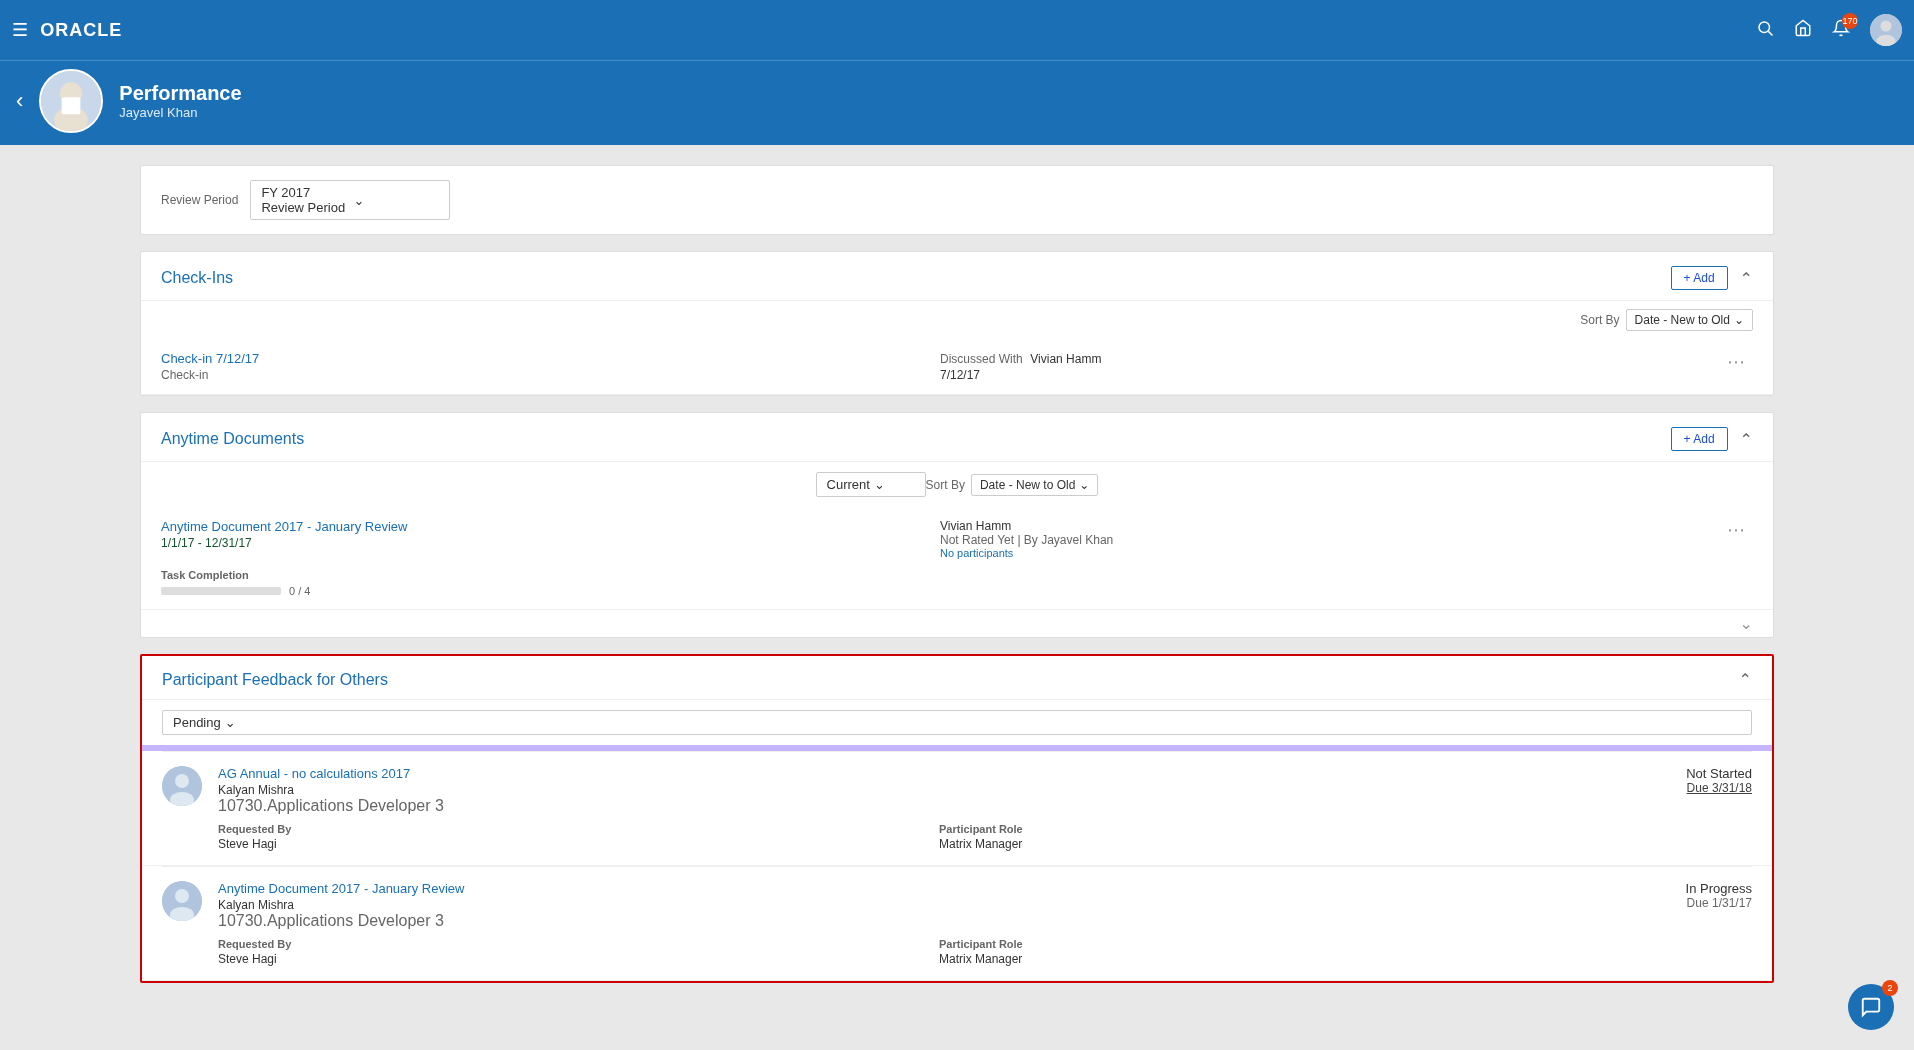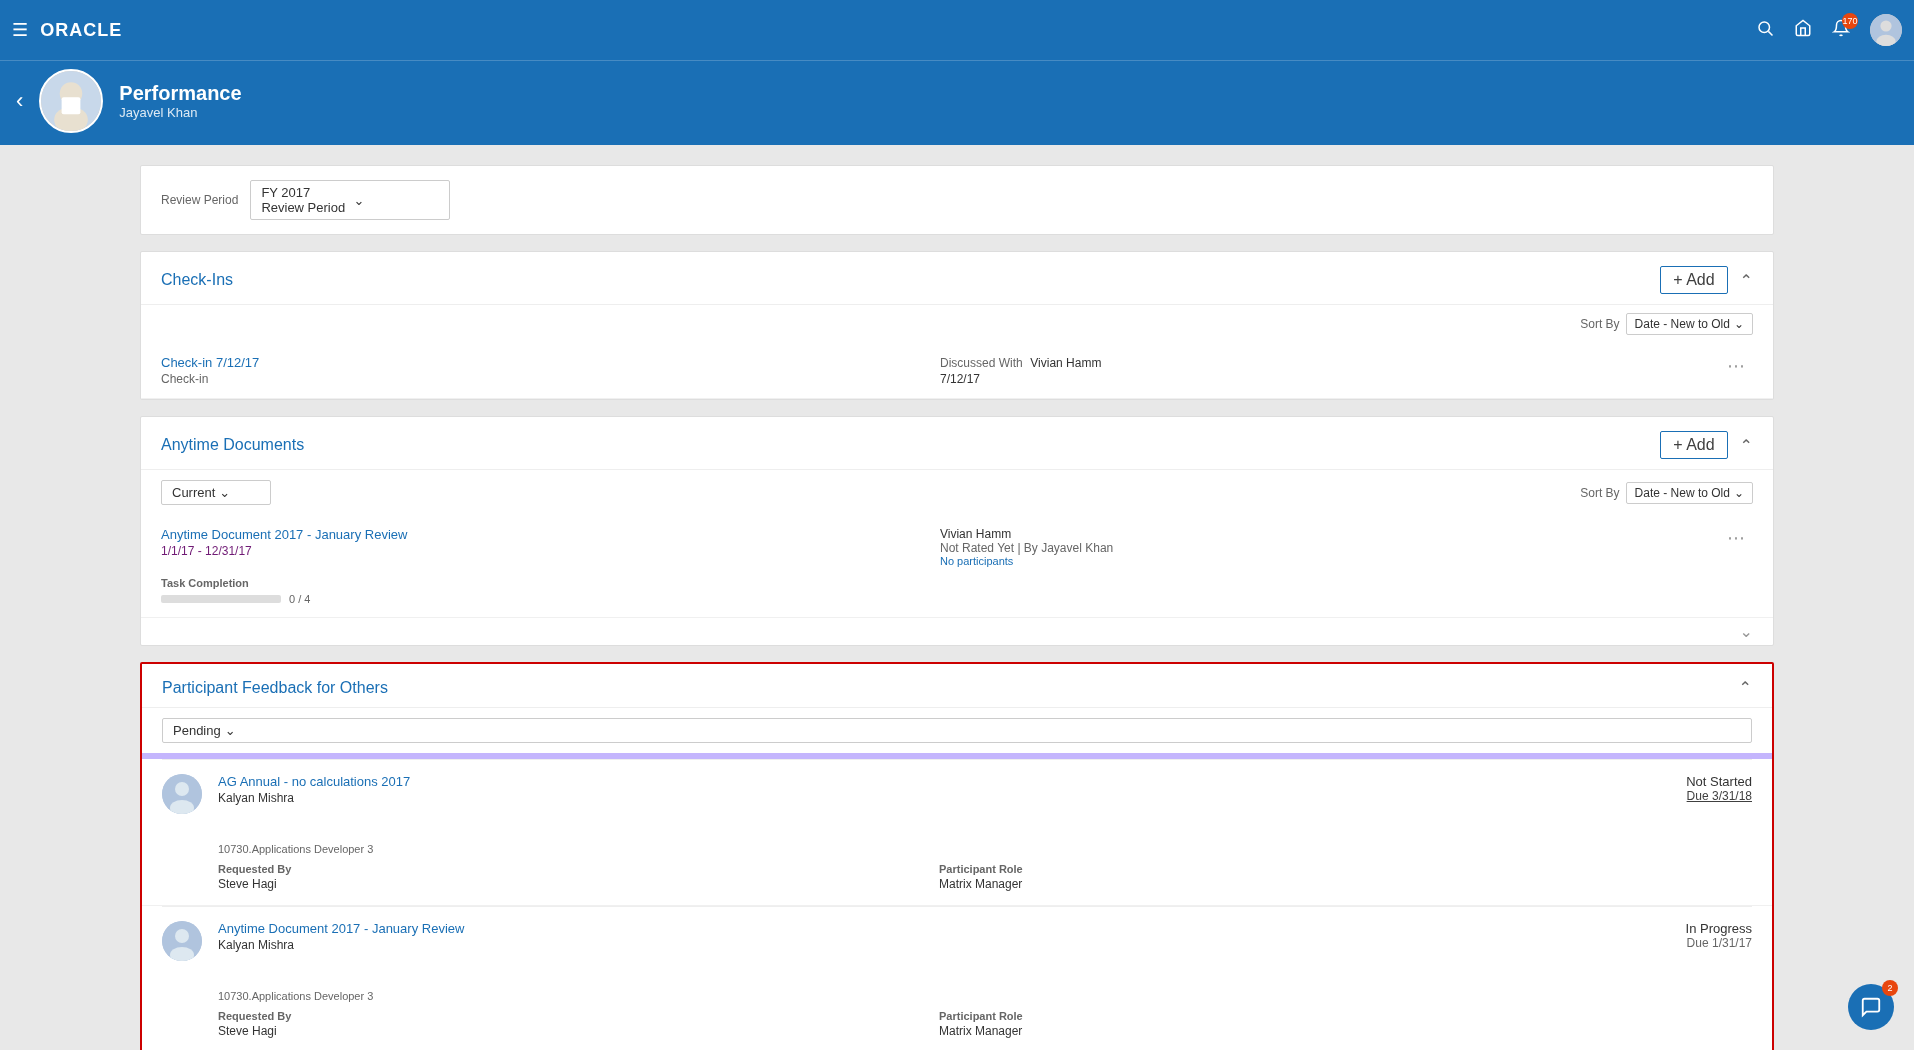--- a/index.html
+++ b/index.html
@@ -98,25 +98,25 @@
       display: flex;
       align-items: center;
       justify-content: space-between;
       padding: 14px 20px 10px 20px;
       border-bottom: 1px solid #eee;
     }
     .section-title { color: #1a6fb5; font-size: 16px; font-weight: normal; }
     .section-header-right { display: flex; align-items: center; gap: 12px; }
     .add-btn {
       border: 1px solid #1a6fb5;
-      color: #404040;
+      color: #1d4ed8;
       background: #fff;
       padding: 4px 12px;
       border-radius: 2px;
-      font-size: 16px;
+      font-size: 12px;
       cursor: pointer;
       display: flex; align-items: center; gap: 4px;
     }
     .collapse-icon { color: #666; font-size: 16px; cursor: pointer; }
 
     
     .sort-bar {
       display: flex;
       align-items: center;
       justify-content: flex-end;
@@ -146,21 +146,21 @@
     .checkin-type { color: #666; font-size: 12px; margin-top: 2px; }
     .checkin-right { flex: 1; }
     .checkin-discussed-label { color: #666; font-size: 12px; }
     .checkin-discussed-value { color: #333; font-size: 12px; margin-top: 2px; }
     .item-more { color: #999; font-size: 18px; cursor: pointer; align-self: flex-start; padding: 0 8px; }
 
     
     .filter-bar {
       display: flex;
       align-items: center;
-      justify-content: space-between;
+      justify-content: center;
       padding: 10px 20px;
     }
     .filter-select {
       display: flex; align-items: center; gap: 4px;
       border: 1px solid #ccc;
       padding: 4px 10px;
       border-radius: 2px;
       cursor: pointer;
       font-size: 13px;
       color: #333;
@@ -172,21 +172,21 @@
       padding: 12px 20px;
       border-bottom: 1px solid #f0f0f0;
       display: flex;
       gap: 0;
       flex-direction: column;
     }
     .doc-item-row { display: flex; gap: 40px; }
     .doc-item-left { flex: 1; }
     .doc-item-right { flex: 1; }
     .doc-link { color: #1a6fb5; font-size: 13px; cursor: pointer; text-decoration: none; }
-    .doc-date { color: #701a75; font-size: 12px; margin-top: 2px; }
+    .doc-date { color: #14532d; font-size: 12px; margin-top: 2px; }
     .doc-reviewer { color: #333; font-size: 12px; }
     .doc-status { color: #666; font-size: 12px; }
     .doc-participants { color: #1a6fb5; font-size: 11px; cursor: pointer; }
     .doc-task-row {
       display: flex;
       gap: 40px;
       padding-top: 10px;
     }
     .doc-task-left { flex: 1; }
     .doc-task-right { flex: 1; }
@@ -220,21 +220,21 @@
       width: 40px; height: 40px; border-radius: 50%;
       background: #b0c4de;
       flex-shrink: 0;
       overflow: hidden;
       display: flex; align-items: center; justify-content: center;
     }
     .participant-avatar svg { width: 100%; height: 100%; }
     .participant-body { flex: 1; }
     .participant-doc-link { color: #1a6fb5; font-size: 13px; cursor: pointer; }
     .participant-name { font-size: 12px; color: #333; margin-top: 2px; }
-    .participant-title { font-size: 11px; color: #666; margin-top: 38px; }
+    .participant-title { font-size: 16px; color: #666; }
     .participant-detail-row { display: flex; gap: 44px; margin-top: 8px; }
     .participant-detail-left { flex: 1; }
     .participant-detail-right { flex: 1; }
     .p-label { font-size: 11px; color: #666; font-weight: bold; }
     .p-value { font-size: 12px; color: #333; margin-top: 2px; }
     .status-not-started { color: #333; }
     .status-in-progress { color: #333; }
 
     
     .chat-bubble {

